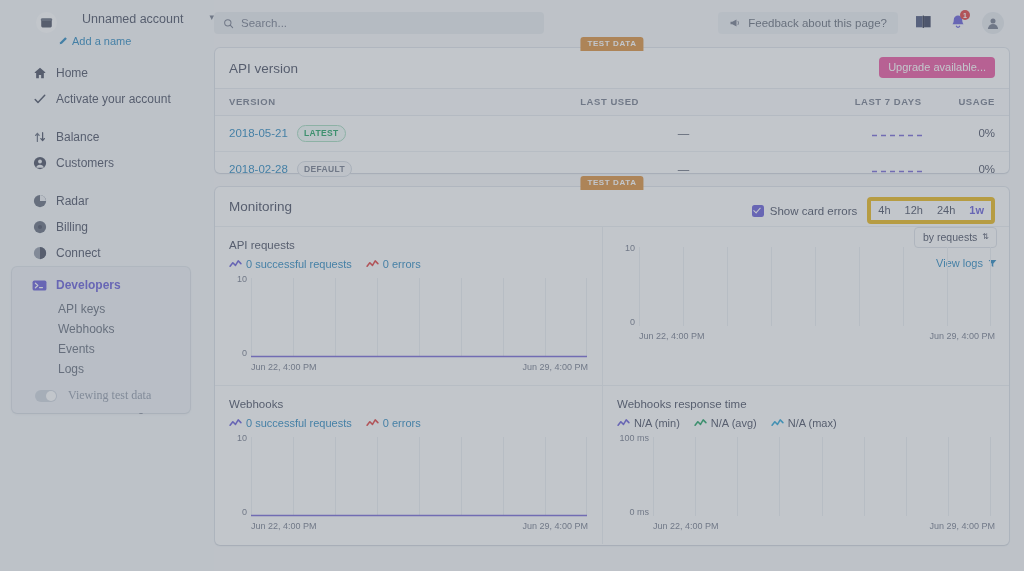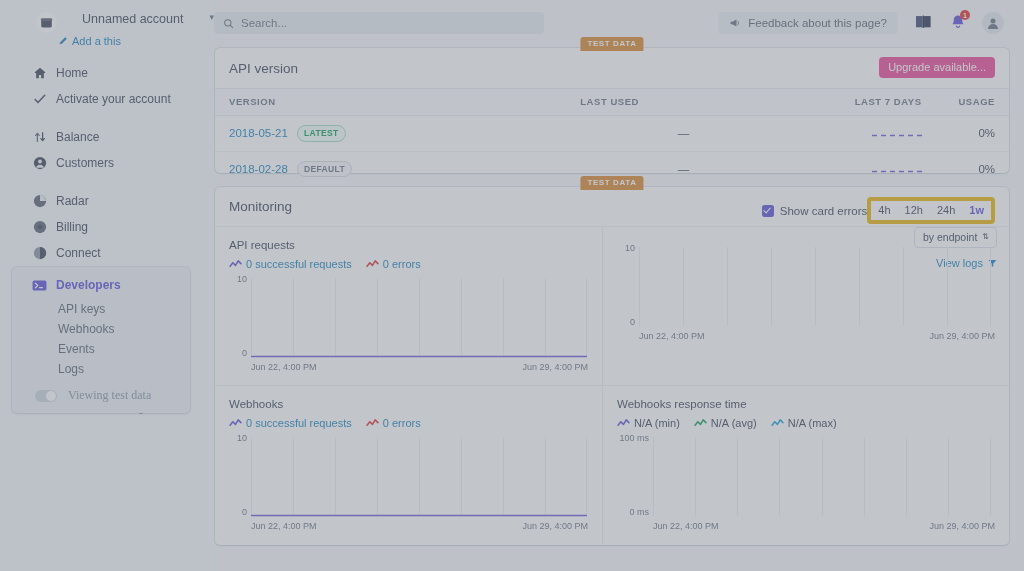--- a/index.html
+++ b/index.html
@@ -213,21 +213,21 @@
     vertical-align: 1px;
   }
   .badge.latest { color: #0f9d58; border: 1px solid #9ed9bb; background:#f2fbf7; }
   .badge.default { color: #6b7284; border: 1px solid #d4d9e1; background:#f7f8fa; }
   .dash { color: #8a93a3; }
   .usage { color: #1a7fbb; }
 
   
   .mon-ctrls {
     position: absolute; right: 14px; top: 10px;
-    display: flex; align-items: center; gap: 0;
+    display: flex; align-items: center; gap: 10px;
   }
   .chk-label { display:flex; align-items:center; gap:6px; font-size: 11.5px; color:#3c4257; cursor:pointer; }
   .chk {
     width: 12px; height: 12px; border-radius: 2.5px;
     background: #5b50d6; position: relative; flex:0 0 auto;
   }
   .chk::after {
     content:""; position:absolute; left:3.6px; top:1.3px;
     width:3px; height:6px; border:solid #fff; border-width:0 1.6px 1.6px 0;
     transform: rotate(42deg);
@@ -286,21 +286,21 @@
           </svg>
       </span>
       <span class="acct-name">Unnamed account</span>
       <span class="chev">▾</span>
     </div>
 
     <div class="addname">
       <svg width="10" height="10" viewBox="0 0 16 16">
           <path d="M11.5 1.8l2.7 2.7-8 8-3.4.7.7-3.4z" fill="#1a7fbb"></path>
         </svg>
-      <span>Add a this</span>
+      <span>Add a name</span>
     </div>
 
     <div class="navgroup" style="margin-top:16px;">
       <div class="navitem">
         <span class="ni">
           <svg width="14" height="14" viewBox="0 0 16 16">
               <path d="M8 2L2 7v1h1.6v6h3.1v-3.6h2.6V14h3.1V8H14V7z" fill="#3c4257"></path>
             </svg>
         </span>
         <span>Home</span>
@@ -561,21 +561,21 @@
             </g>
             <line x1="0" y1="78.5" x2="336" y2="78.5" stroke="#6c5bd4" stroke-width="1.6"></line>
           </svg>
           <span class="xlab" style="left:22px; top:84px;">Jun 22, 4:00 PM</span>
           <span class="xlab" style="right:0; top:84px;">Jun 29, 4:00 PM</span>
         </div>
       </div>
 
       <div class="quad" style="left:388px; top:0; width:406px; height:158px; padding:12px 14px 0 14px;">
         <div class="sel-endpoint">
-          <span>by endpoint</span>
+          <span>by requests</span>
           <span style="font-size:8px; line-height:1;">⇅</span>
         </div>
         <div class="viewlogs">
           <span>View logs</span>
           <svg width="9" height="9" viewBox="0 0 12 12">
               <path d="M0.8 1.4h10.4L7 6.3v4.3L5 9.2V6.3z" fill="#1a7fbb"></path>
             </svg>
         </div>
         <div class="plot" style="margin-top:8px; height:95px;">
           <span class="ylab" style="left:0; top:-4px; width:18px;">10</span>

